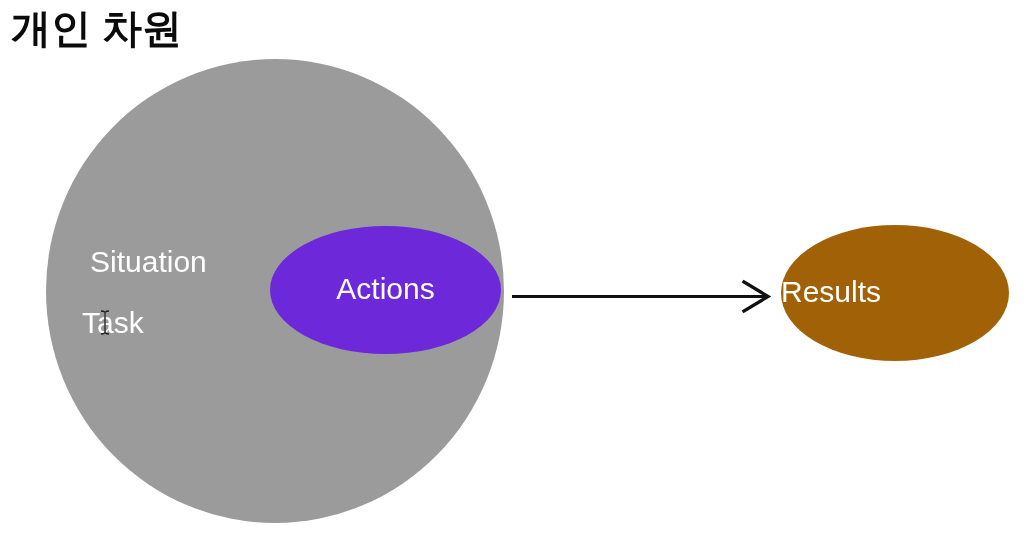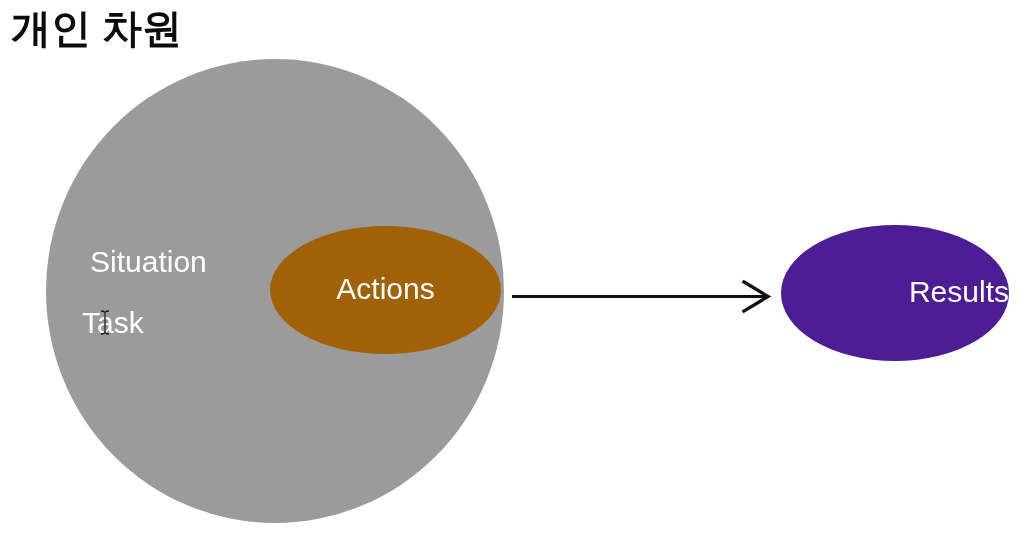--- a/index.html
+++ b/index.html
@@ -67,21 +67,21 @@
   }
 
   
   #actions-ellipse {
     position: absolute;
     left: 270px;
     top: 226px;
     width: 231px;
     height: 128px;
     border-radius: 50%;
-    background: #a16207;
+    background: #6d28d9;
     display: flex;
     align-items: center;
     justify-content: center;
   }
   #label-actions {
     color: #ffffff;
     font-size: 30px;
     font-weight: 400;
     white-space: nowrap;
     line-height: 1;
@@ -90,24 +90,24 @@
   }
 
   
   #results-ellipse {
     position: absolute;
     left: 781px;
     top: 225px;
     width: 228px;
     height: 136px;
     border-radius: 50%;
-    background: #4c1d95;
+    background: #a16207;
     display: flex;
     align-items: center;
-    justify-content: flex-end;
+    justify-content: flex-start;
   }
   #label-results {
     color: #ffffff;
     font-size: 30px;
     font-weight: 400;
     white-space: nowrap;
     line-height: 1;
     position: relative;
     top: -1px;
   }

